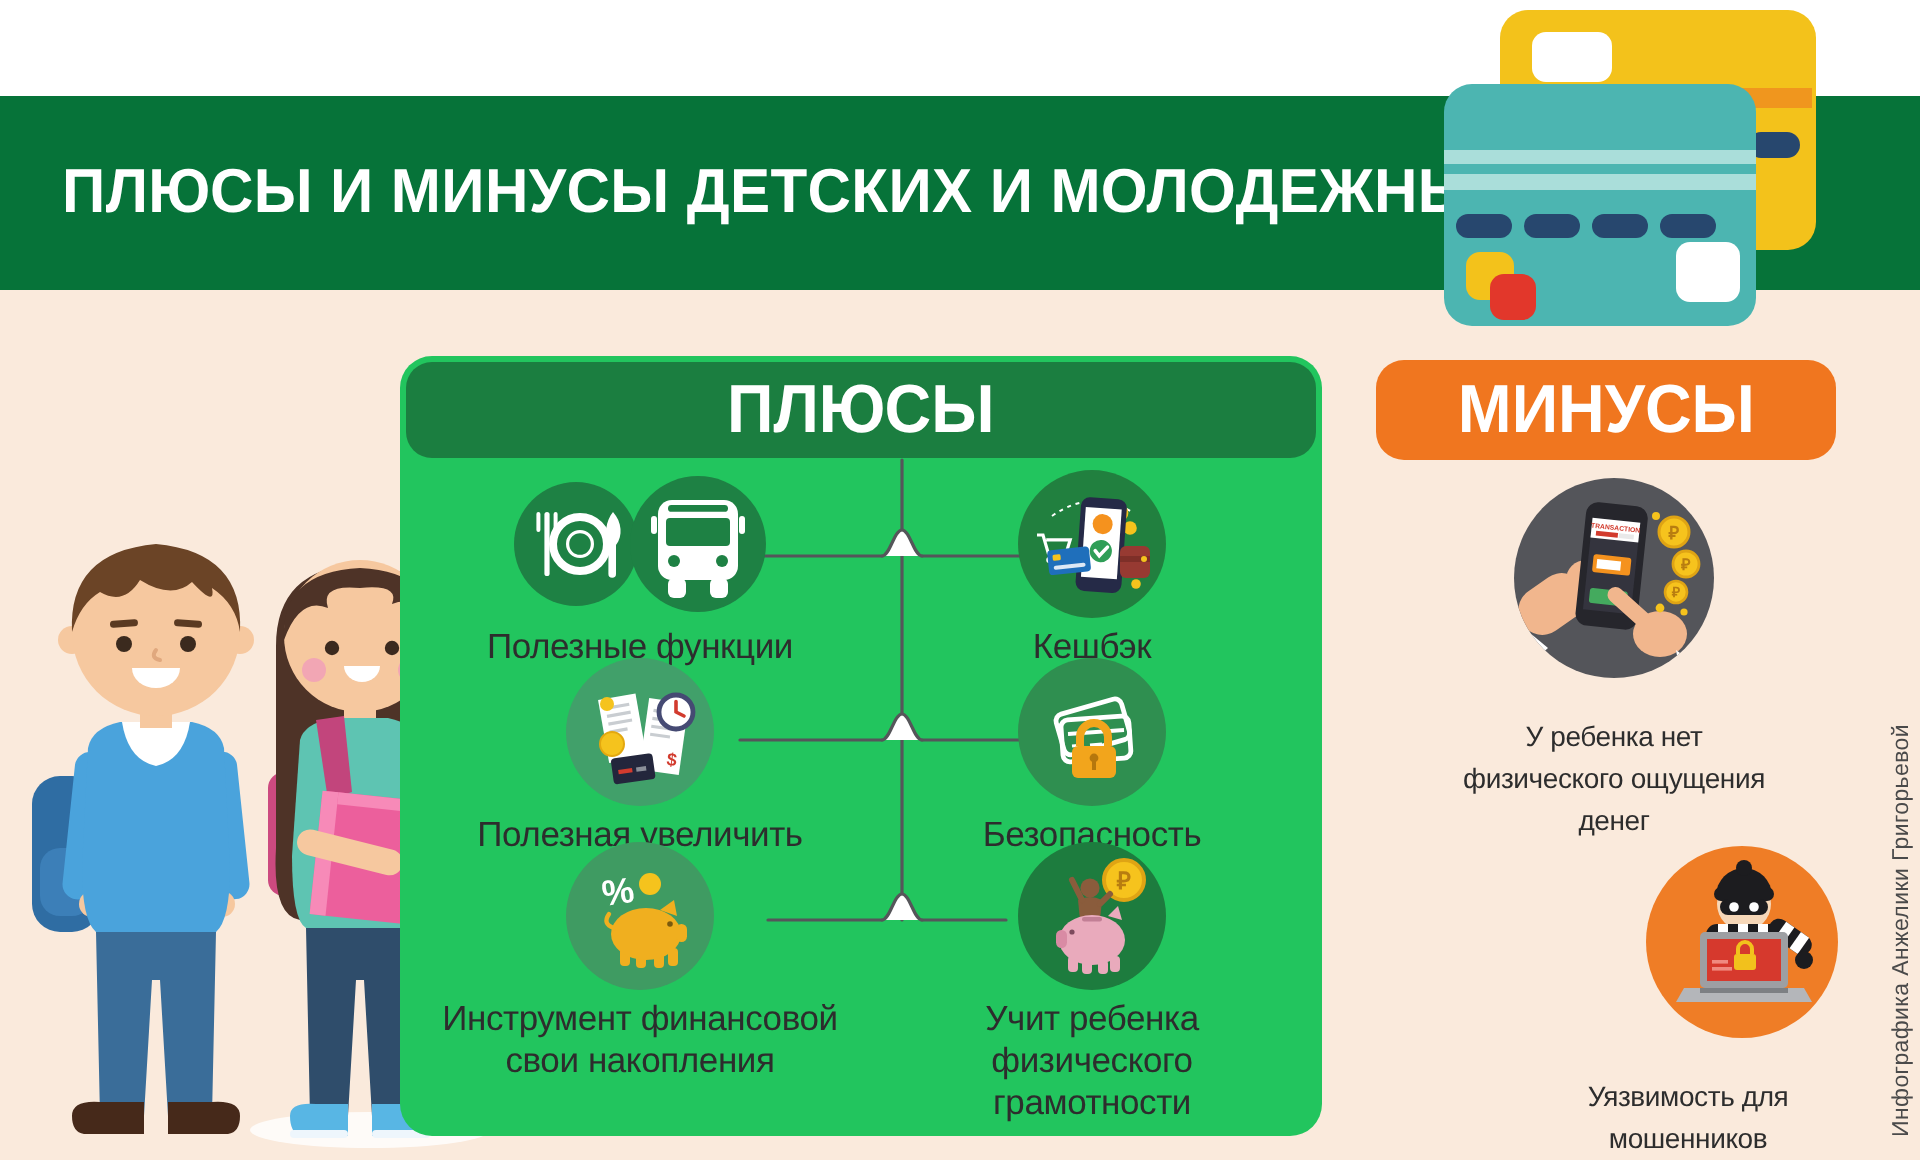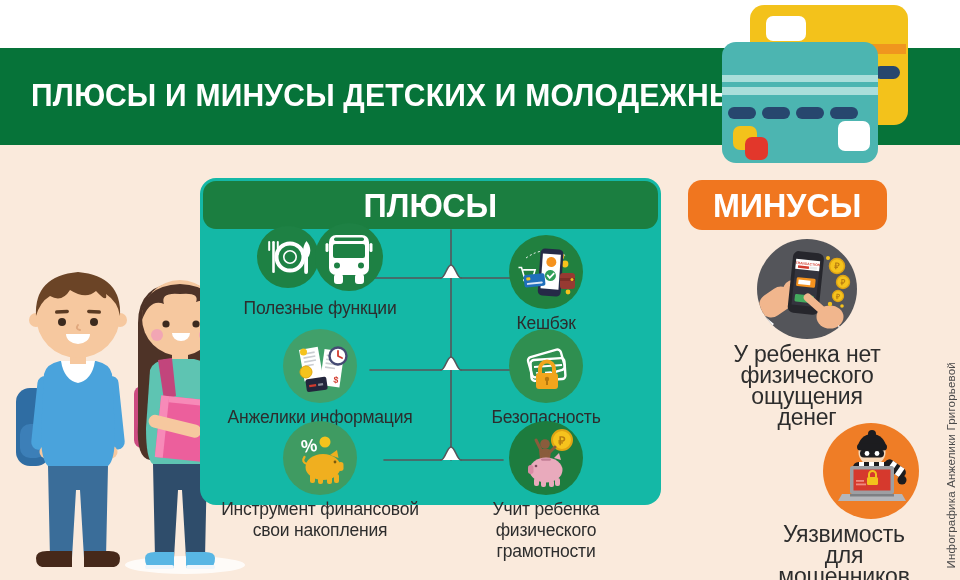--- a/index.html
+++ b/index.html
@@ -5,40 +5,40 @@
   html,body{margin:0;padding:0;background:#e8e8e8;}
   .stage{position:relative;width:960px;height:580px;overflow:hidden;
          background:#faeadc;font-family:"Liberation Sans",sans-serif;}
   .top-strip{position:absolute;left:0;top:0;width:960px;height:48px;background:#ffffff;}
   .banner{position:absolute;left:0;top:48px;width:960px;height:97px;background:#067339;}
   .banner h1{margin:0;padding:30px 0 0 32px;color:#ffffff;font-size:31px;font-weight:bold;
              letter-spacing:.2px;transform:scaleX(.97);transform-origin:left center;white-space:nowrap;}
   .cards-art{position:absolute;left:712px;top:0;width:200px;height:168px;}
   .people-art{position:absolute;left:0;top:228px;width:250px;height:348px;}
 
-  .pros-panel{position:absolute;left:200px;top:178px;width:461px;height:327px;
-              background:#14b8a6;border-radius:16px;}
+  .pros-panel{position:absolute;left:200px;top:178px;width:461px;height:390px;
+              background:#22c55e;border-radius:16px;}
   .pros-header{position:absolute;left:3px;top:3px;width:455px;height:48px;background:#1b7e40;
                border-radius:13px;display:flex;align-items:center;justify-content:center;}
   .pros-header span{color:#fff;font-size:34px;font-weight:bold;transform:scaleX(.95);}
   .connectors{position:absolute;left:0;top:0;width:461px;height:390px;pointer-events:none;}
 
   .p-item{position:absolute;width:216px;display:flex;flex-direction:column;align-items:center;
           text-align:center;color:#2d2d2d;}
   .p-item .label{font-size:17.5px;line-height:21px;margin-top:3px;font-weight:500;letter-spacing:-.2px;}
-  .pl0{left:12px;top:41px;justify-content:flex-end;} .pl1{left:12px;top:150px;} .pl2{left:12px;top:242px;}
+  .pl0{left:12px;top:56px;justify-content:flex-end;} .pl1{left:12px;top:150px;} .pl2{left:12px;top:242px;}
   .pr0{left:238px;top:56px;} .pr1{left:238px;top:150px;} .pr2{left:238px;top:242px;}
   .pl2 .label{max-width:212px;} .pr2 .label{max-width:202px;}
 
-  .cons-header{position:absolute;left:688px;top:180px;width:199px;height:50px;background:#f0761f;
+  .cons-header{position:absolute;left:688px;top:180px;width:230px;height:50px;background:#f0761f;
                border-radius:14px;display:flex;align-items:center;justify-content:center;}
   .cons-header span{color:#fff;font-size:34px;font-weight:bold;transform:scaleX(.95);}
   .c-item{position:absolute;width:226px;display:flex;flex-direction:column;align-items:center;
           text-align:center;color:#2d2d2d;}
-  .c-item .label{font-size:23px;line-height:21px;margin-top:4px;font-weight:500;letter-spacing:-.2px;}
+  .c-item .label{font-size:14px;line-height:21px;margin-top:18px;font-weight:500;letter-spacing:-.2px;}
   .c0{left:694px;top:238px;} .c0 .label{max-width:152px;}
   .c1{left:694px;top:422px;align-items:flex-end;} .c1 .label{max-width:152px;}
 
   .credit{position:absolute;right:3px;bottom:12px;writing-mode:vertical-rl;transform:rotate(180deg);
           font-size:11.5px;color:#4a4a4a;letter-spacing:.2px;}
 </style>
 </head>
 <body>
 
 <div class="stage">
@@ -196,21 +196,21 @@
           <text x="53" y="54" font-size="9" font-weight="bold" fill="#d23b2e" font-family="Liberation Sans, sans-serif">$</text>
         </g>
         <circle cx="56" cy="28" r="8.5" fill="#ffffff" stroke="#454a73" stroke-width="2.4"></circle>
         <path d="M56,28 L56,22.8 M56,28 L60,30" stroke="#d23b2e" stroke-width="1.8" stroke-linecap="round"></path>
         <g transform="rotate(-8 34 56)">
           <rect x="24" y="50" width="21" height="13" rx="2" fill="#23263c"></rect>
           <rect x="27" y="56" width="7" height="2.2" fill="#d23b2e"></rect>
           <rect x="36" y="56" width="5" height="2.2" fill="#8a8f99"></rect>
         </g>
       </svg>
-      <div class="label">Анжелики информация</div>
+      <div class="label">Полезная увеличить</div>
     </div>
 
     <div class="p-item pl2">
       <svg width="76" height="76" viewBox="0 0 76 76">
         <circle cx="38" cy="38" r="37" fill="#3f9b62"></circle>
         <text x="27" y="32" font-size="18" font-weight="bold" fill="#ffffff" text-anchor="middle" transform="rotate(-8 27 26)" font-family="Liberation Sans, sans-serif">%</text>
         <circle cx="43" cy="22" r="5.5" fill="#f5c31d"></circle>
         <g fill="#f0af1f">
           <rect x="28" y="54" width="5" height="9" rx="2"></rect>
           <rect x="36" y="56" width="5" height="8" rx="2"></rect>

